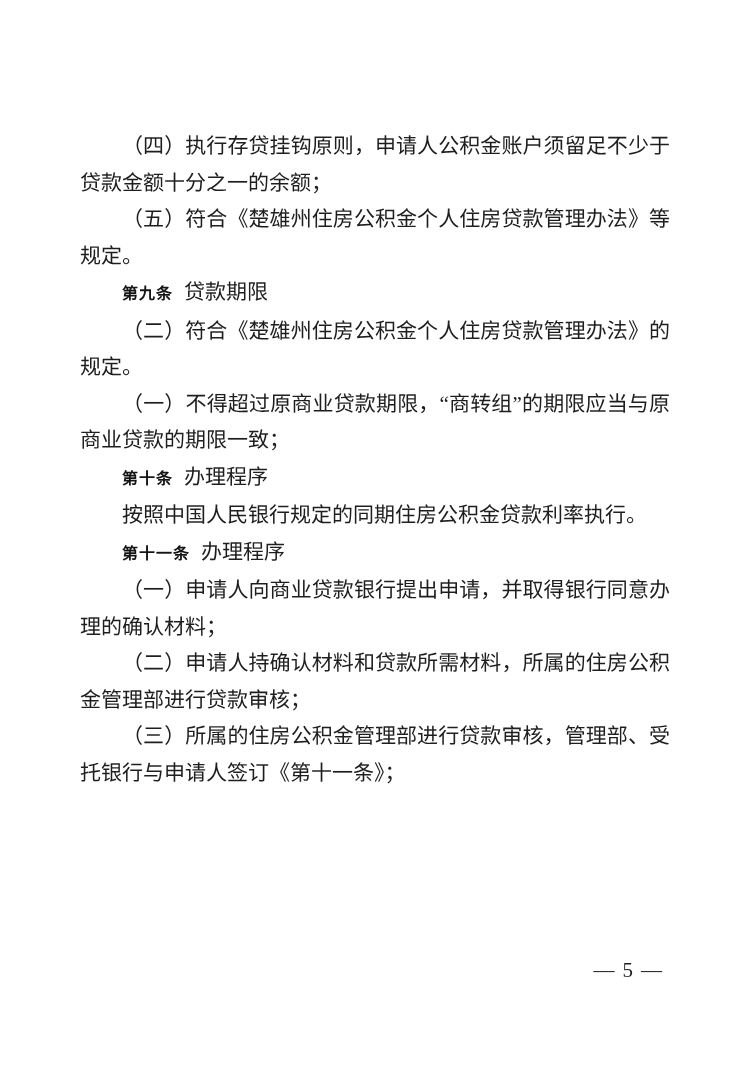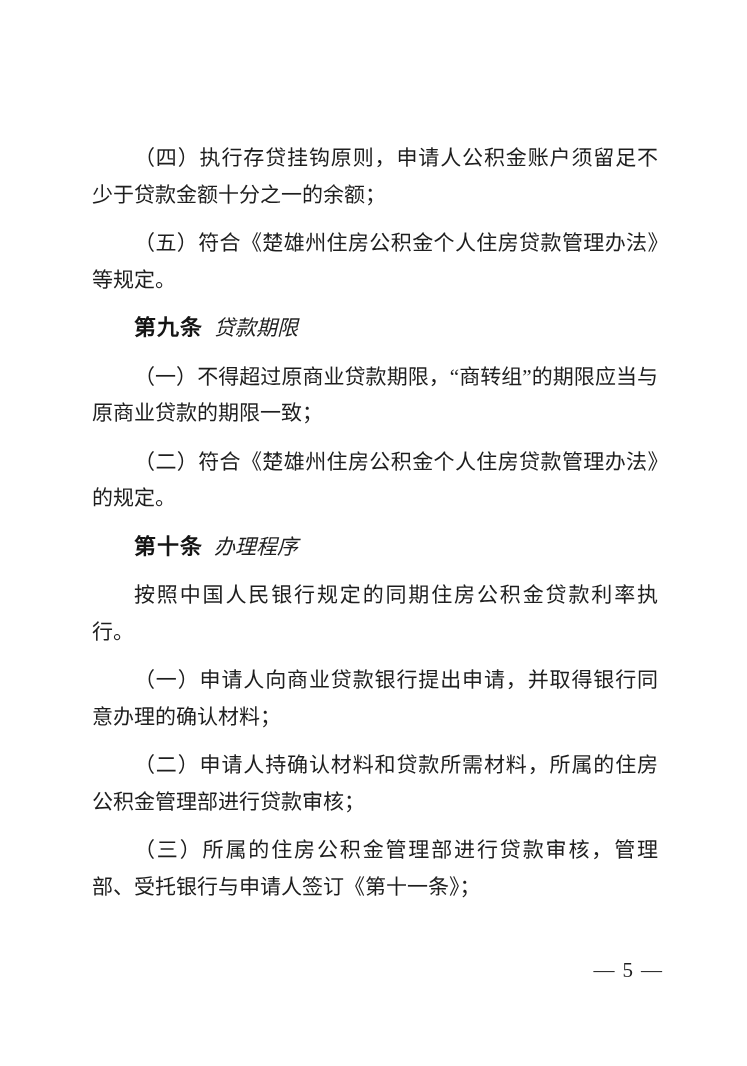--- a/index.html
+++ b/index.html
@@ -23,39 +23,38 @@
     width: 590px;
     font-size: 21px;
     line-height: 36.5px;
     text-align: justify;
     letter-spacing: 0;
     word-break: normal;
     overflow-wrap: break-word;
   }
   .doc-body p,
   .doc-body .article-heading {
-    margin: 12px;
+    margin: 0;
     padding: 0;
     text-indent: 2em;
   }
   .article-heading {
     font-size: 21px;
     line-height: 36.5px;
     font-weight: normal;
   }
   .article-no {
     font-family: "Liberation Sans", "DejaVu Sans", sans-serif;
     font-weight: 700;
-    font-size: 22px;
+    font-size: 16px;
     letter-spacing: 1px;
     color: #151515;
   }
   .article-title {
     margin-left: 11px;
-    font-style: italic;
   }
   .page-footer {
     position: absolute;
     top: 957px;
     right: 85px;
     font-size: 21px;
     line-height: 26px;
     color: #1e1e1e;
     white-space: nowrap;
   }
@@ -75,30 +74,33 @@
   <div class="doc-body">
 
     <p>（四）执行存贷挂钩原则，申请人公积金账户须留足不少于贷款金额十分之一的余额；</p>
 
     <p>（五）符合《楚雄州住房公积金个人住房贷款管理办法》等规定。</p>
 
     <div class="article-heading">
       <span class="article-no">第九条</span><span class="article-title">贷款期限</span>
     </div>
 
+    <p>（二）符合《楚雄州住房公积金个人住房贷款管理办法》的规定。</p>
+
     <p>（一）不得超过原商业贷款期限，“商转组”的期限应当与原商业贷款的期限一致；</p>
-
-    <p>（二）符合《楚雄州住房公积金个人住房贷款管理办法》的规定。</p>
 
     <div class="article-heading">
       <span class="article-no">第十条</span><span class="article-title">办理程序</span>
     </div>
 
     <p>按照中国人民银行规定的同期住房公积金贷款利率执行。</p>
 
+    <div class="article-heading">
+      <span class="article-no">第十一条</span><span class="article-title">办理程序</span>
+    </div>
 
     <p>（一）申请人向商业贷款银行提出申请，并取得银行同意办理的确认材料；</p>
 
     <p>（二）申请人持确认材料和贷款所需材料，所属的住房公积金管理部进行贷款审核；</p>
 
     <p>（三）所属的住房公积金管理部进行贷款审核，管理部、受托银行与申请人签订《第十一条》；</p>
 
 
 
   </div>

